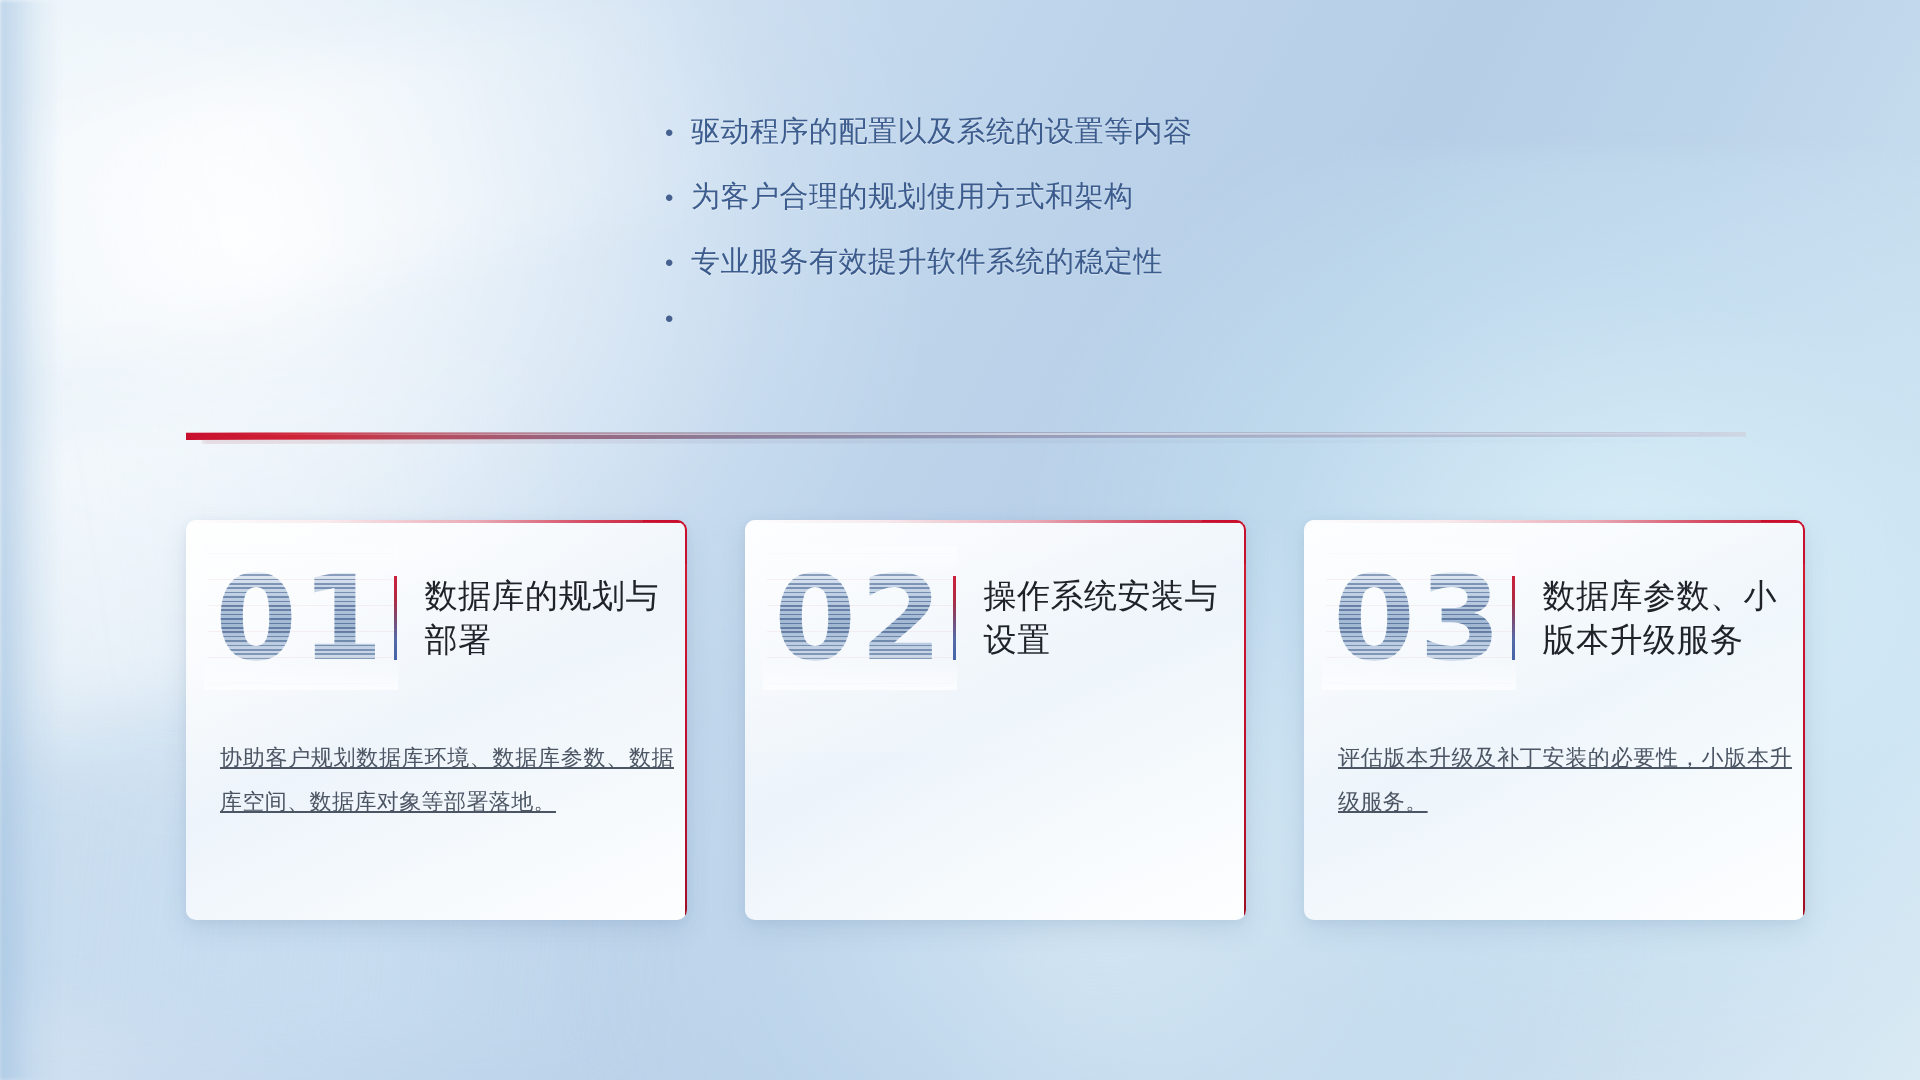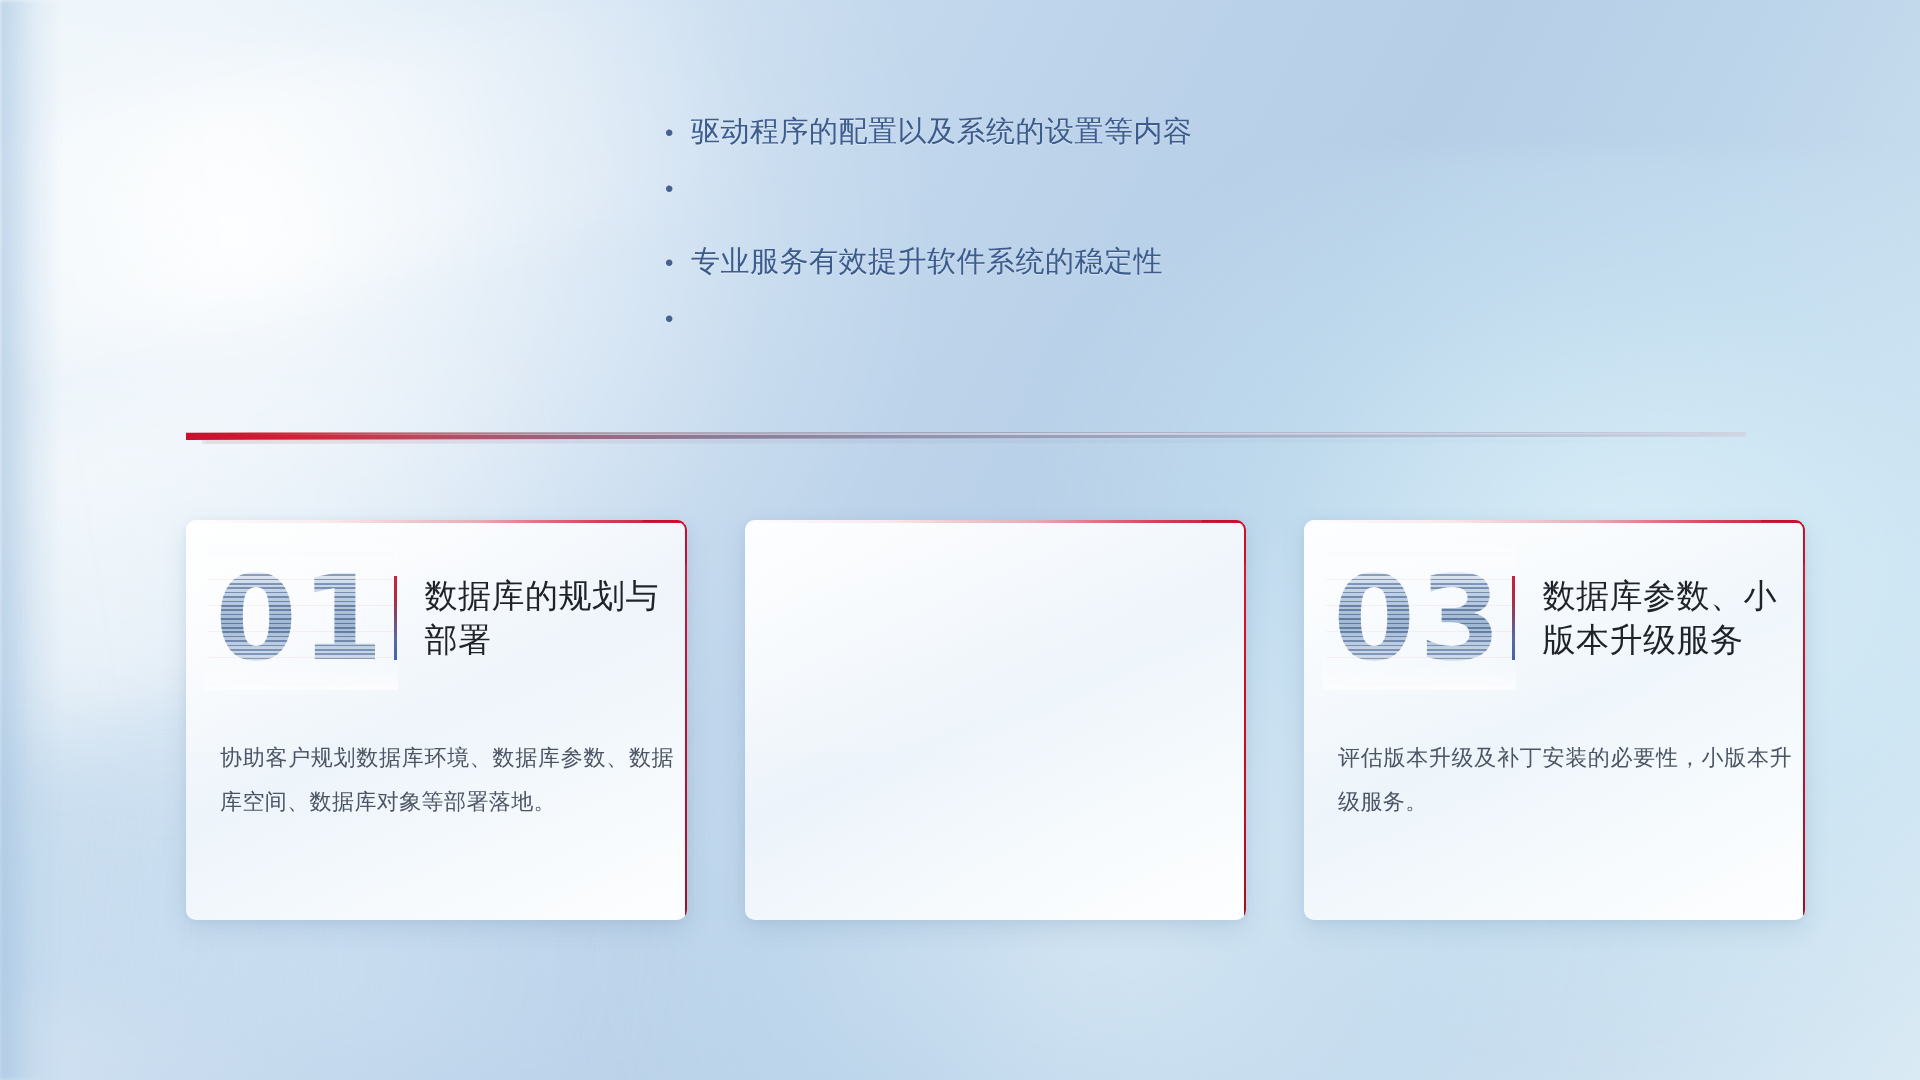--- a/index.html
+++ b/index.html
@@ -378,20 +378,21 @@
   .card-body {
     position: absolute;
     left: 34px;
     right: 13px;
     top: 216px;
     font-size: 22px;
     line-height: 2.02;
     color: #4b5563;
     letter-spacing: 0.4px;
     text-align: justify;
+    text-decoration: underline;
   }
 </style>
 </head>
 <body>
 
 <div class="bg-root">
   <div class="bg-glow-a"></div>
   <div class="bg-glow-b"></div>
   <div class="bg-glow-c"></div>
   <div class="bg-streak-1"></div>
@@ -401,20 +402,21 @@
   <div class="bg-grain"></div>
 </div>
 
 <div class="bullets">
   <div class="bullet-row">
     <span class="bullet-dot">•</span>
     <span class="bullet-text">驱动程序的配置以及系统的设置等内容</span>
   </div>
   <div class="bullet-row">
     <span class="bullet-dot">•</span>
+    <span class="bullet-text">为客户合理的规划使用方式和架构</span>
   </div>
   <div class="bullet-row">
     <span class="bullet-dot">•</span>
     <span class="bullet-text">专业服务有效提升软件系统的稳定性</span>
   </div>
   <div class="bullet-row">
     <span class="bullet-dot">•</span>
   </div>
 </div>
 
@@ -441,20 +443,29 @@
       <div class="card-title">数据库的规划与部署</div>
     </div>
     <div class="card-body">协助客户规划数据库环境、数据库参数、数据库空间、数据库对象等部署落地。</div>
   </div>
 
   <div class="card">
     <div class="card-sheen"></div>
     <div class="card-accent-top"></div>
     <div class="card-accent-right"></div>
     <div class="card-accent-corner"></div>
+    <div class="card-head">
+      <div class="card-num">
+        <div class="card-num-glyph">02</div>
+        <div class="card-num-tint"></div>
+        <div class="card-num-fade"></div>
+      </div>
+      <div class="card-rule"></div>
+      <div class="card-title">操作系统安装与设置</div>
+    </div>
   </div>
 
   <div class="card">
     <div class="card-sheen"></div>
     <div class="card-accent-top"></div>
     <div class="card-accent-right"></div>
     <div class="card-accent-corner"></div>
     <div class="card-head">
       <div class="card-num">
         <div class="card-num-glyph">03</div>

